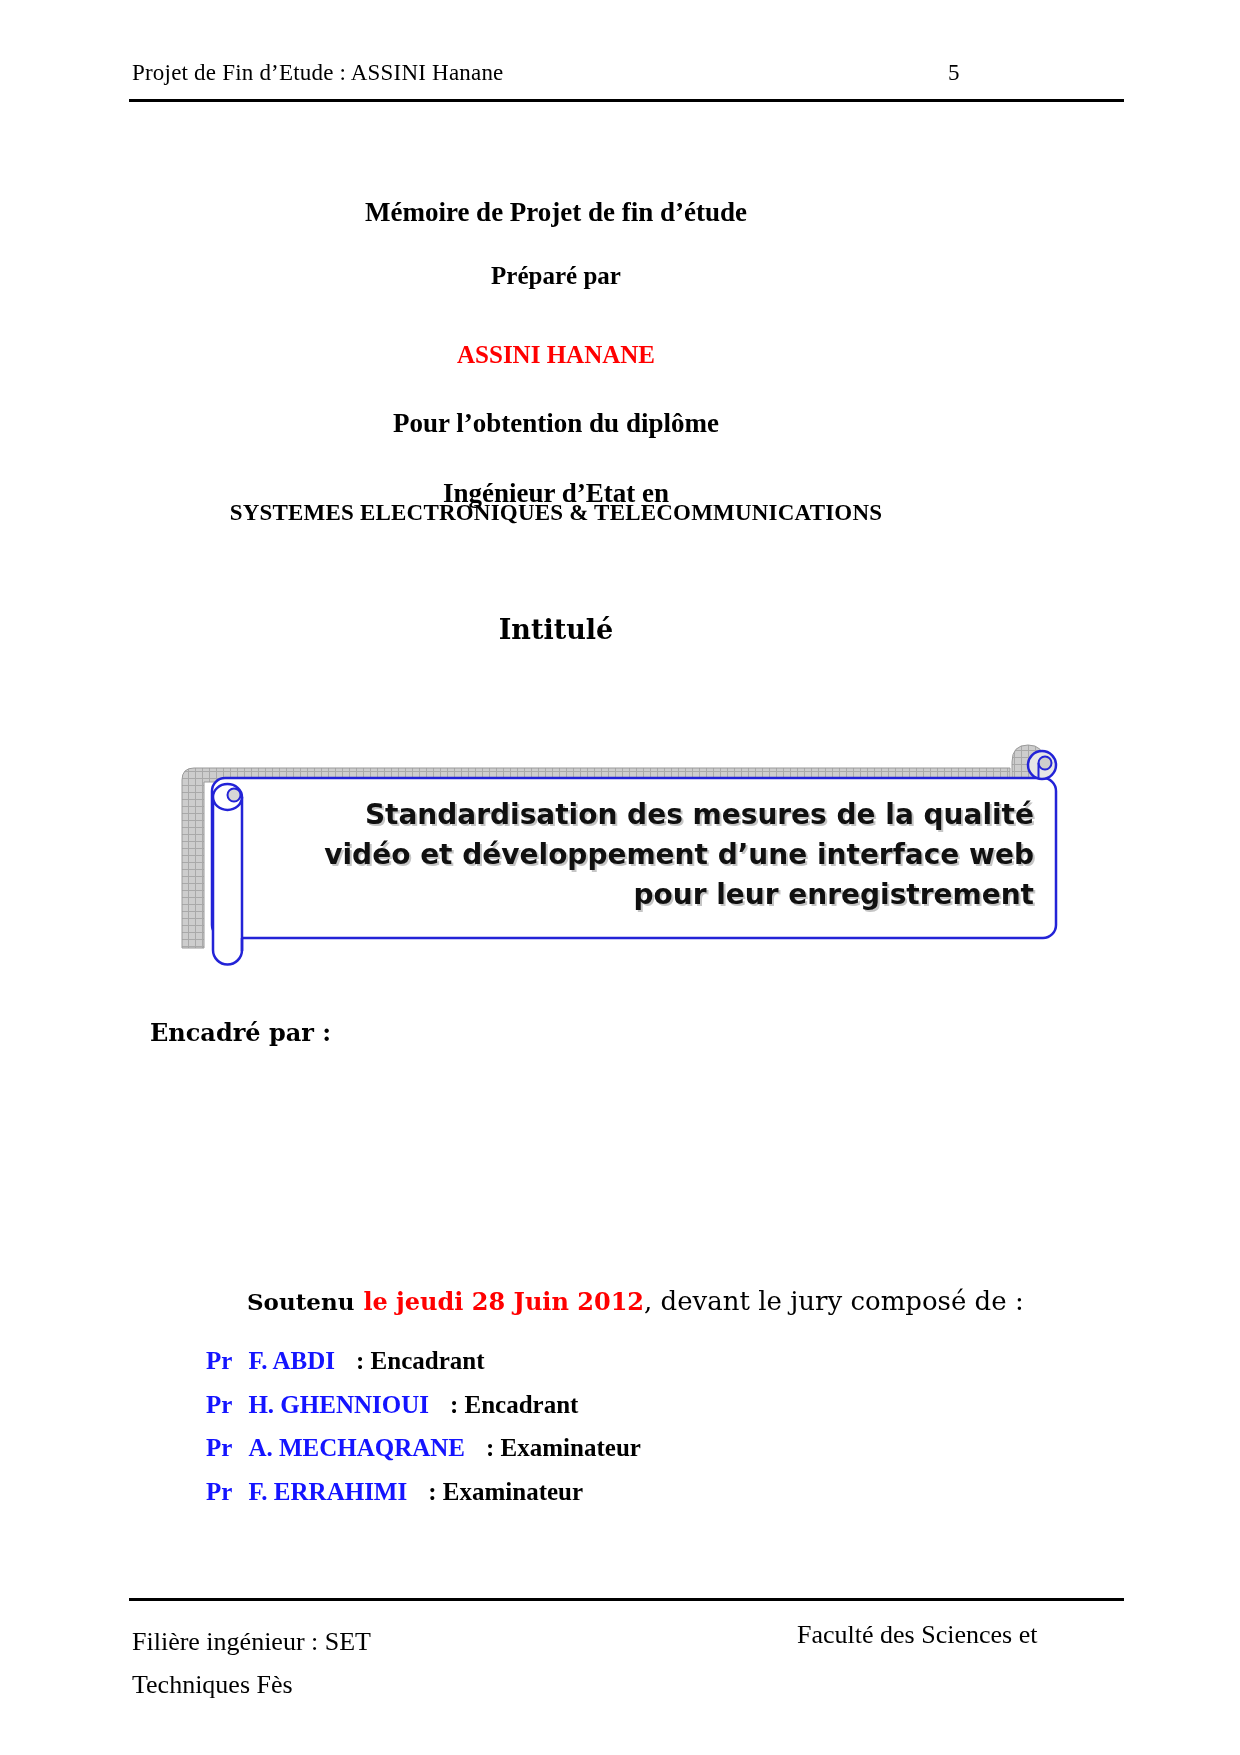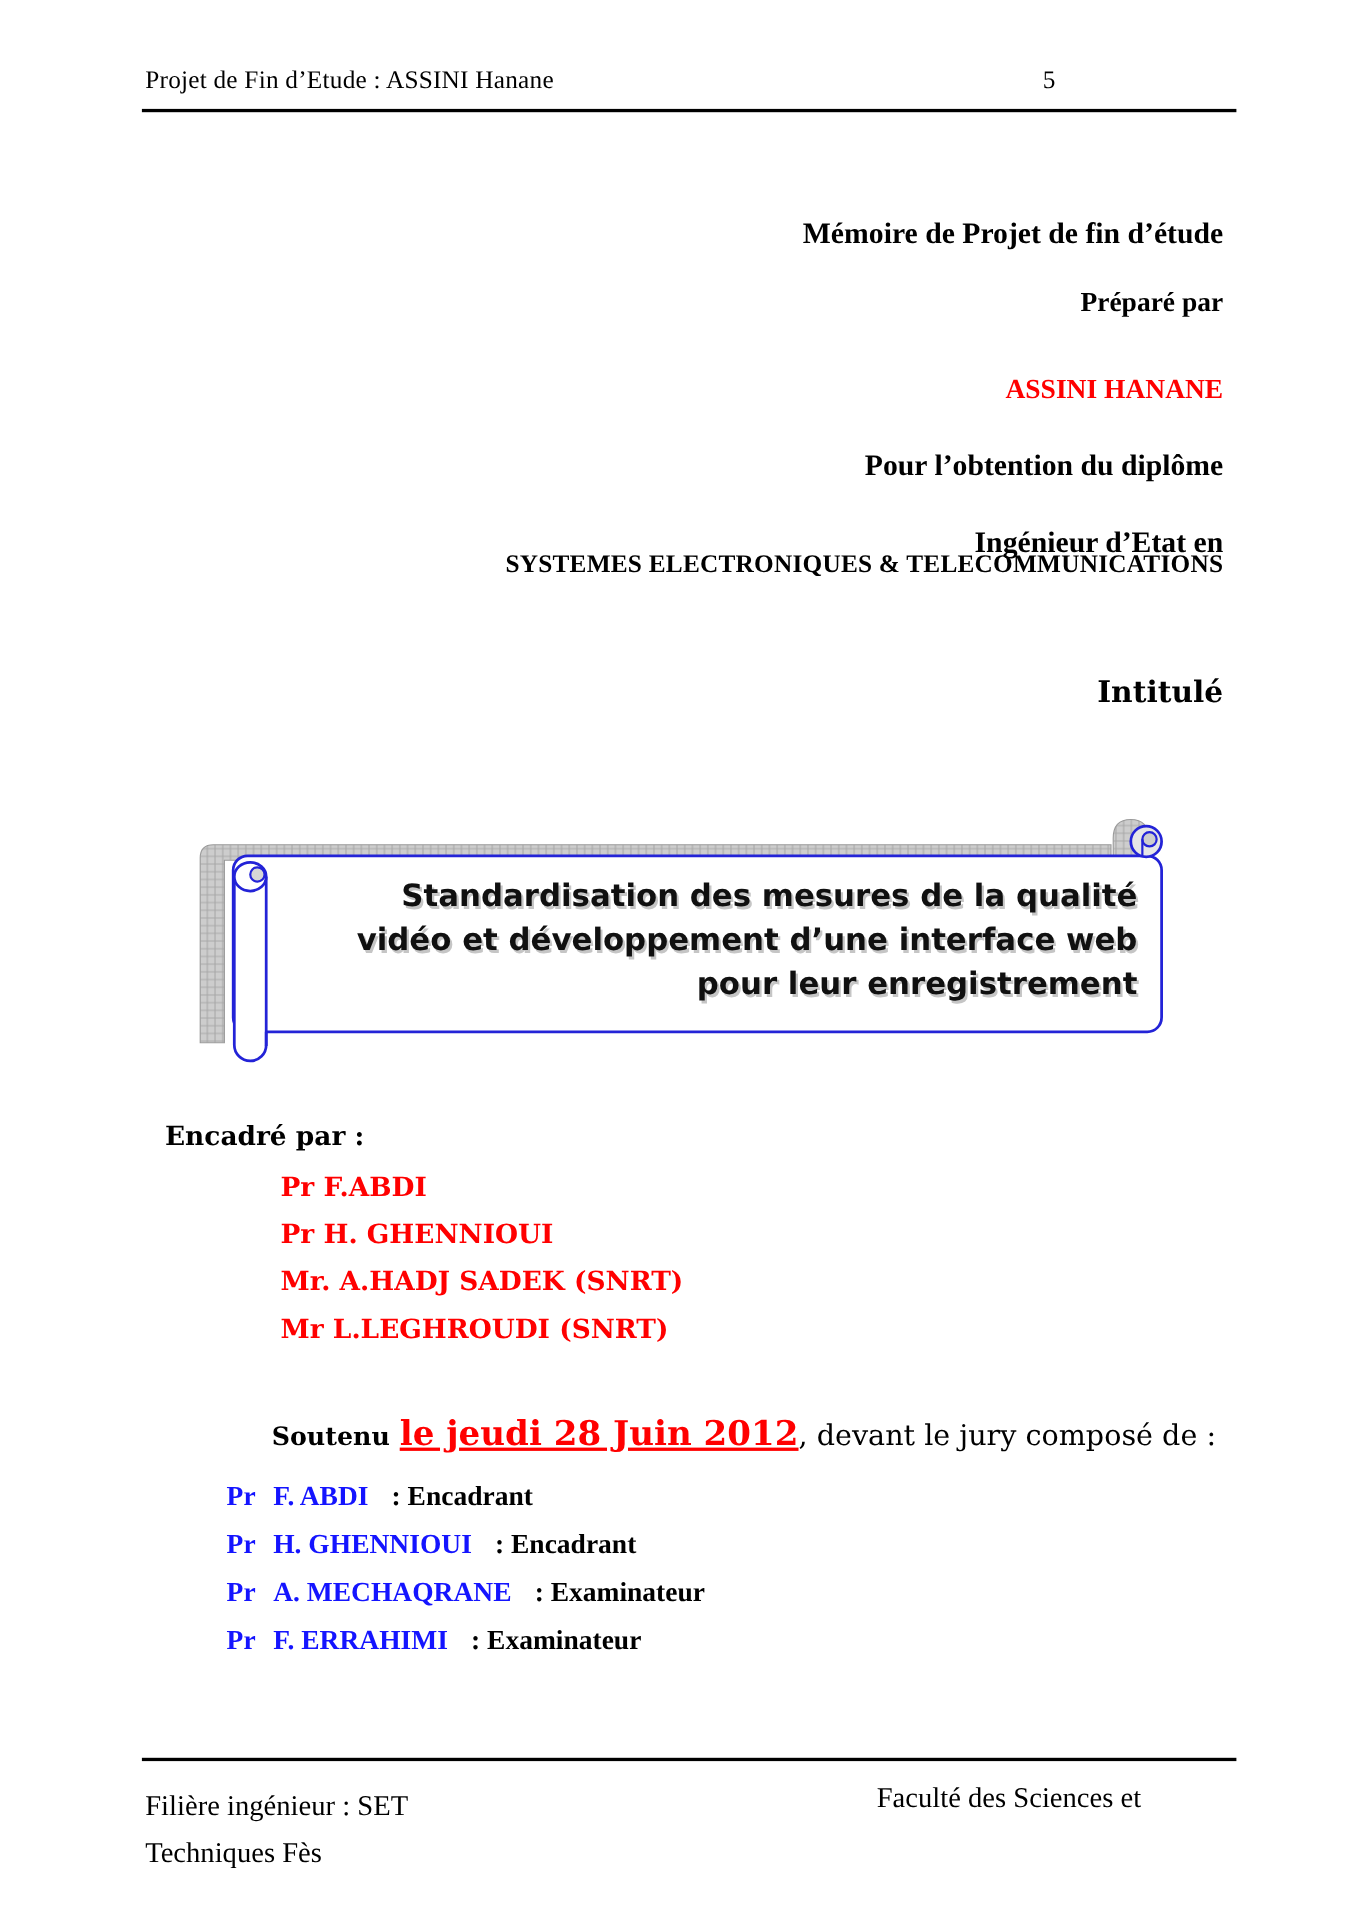--- a/index.html
+++ b/index.html
@@ -22,21 +22,21 @@
   .page-number {
     position: absolute; left: 948px; top: 60px;
     font-size: 23px;
   }
   .header-rule {
     position: absolute; left: 129px; top: 99px;
     width: 995px; height: 3px; background: #000000;
   }
 
   
-  .cline { position: absolute; left: 0; width: 1112px; text-align: right; }
+  .cline { position: absolute; left: 0; width: 1112px; text-align: center; }
   .memoire     { top: 197px; font-size: 27px; font-weight: bold; }
   .prepare     { top: 262px; font-size: 25px; font-weight: bold; }
   .author      { top: 341px; font-size: 25px; font-weight: bold; color: #ff0000; }
   .diploma1    { top: 408px; font-size: 27px; font-weight: bold; }
   .diploma2    { top: 478px; font-size: 27px; font-weight: bold; }
   .speciality  { top: 500px; font-size: 23px; font-weight: bold; letter-spacing: 0.2px; }
   .intitule    { top: 614px; font-size: 27px; font-weight: bold;
                  font-family: "DejaVu Serif", serif; }
 
   
@@ -65,21 +65,21 @@
   }
 
   
   .defense-line { position: absolute; left: 247px; top: 1286px; white-space: nowrap; }
   .defense-prefix {
     font-family: "DejaVu Serif", serif;
     font-size: 23px; font-weight: bold; margin-right: 9px;
   }
   .defense-date {
     font-family: "DejaVu Serif", serif;
-    font-size: 31px; font-weight: bold; color: #ff0000; text-decoration: underline;
+    font-size: 24px; font-weight: bold; color: #ff0000;
   }
   .defense-suffix {
     font-family: "DejaVu Serif", serif;
     font-size: 26px; font-weight: normal;
   }
 
   
   .jury { position: absolute; left: 206px; top: 1347px; }
   .jury-row { height: 43.5px; font-size: 25px; font-weight: bold; white-space: nowrap; }
   .jury-title { color: #1414ff; }
@@ -142,26 +142,20 @@
       <path d="M64,198 v13" fill="none" stroke="#2323d7" stroke-width="2.5"></path>
     </svg>
     <div class="banner-text">
       <div>Standardisation des mesures de la qualité</div>
       <div>vidéo et développement d’une interface web</div>
       <div>pour leur enregistrement</div>
     </div>
   </div>
 
   <div class="encadre-label">Encadré par :</div>
-  <ul class="supervisor-list">
-    <li>Pr F.ABDI</li>
-    <li>Pr H. GHENNIOUI</li>
-    <li>Mr. A.HADJ SADEK (SNRT)</li>
-    <li>Mr L.LEGHROUDI (SNRT)</li>
-  </ul>
 
   <div class="defense-line">
     <span class="defense-prefix">Soutenu</span><span class="defense-date">le jeudi 28 Juin 2012</span><span class="defense-suffix">, devant le jury composé de :</span>
   </div>
 
   <div class="jury">
     <div class="jury-row">
       <span class="jury-title">Pr</span><span class="jury-name">F. ABDI</span><span class="jury-role">: Encadrant</span>
     </div>
     <div class="jury-row">

